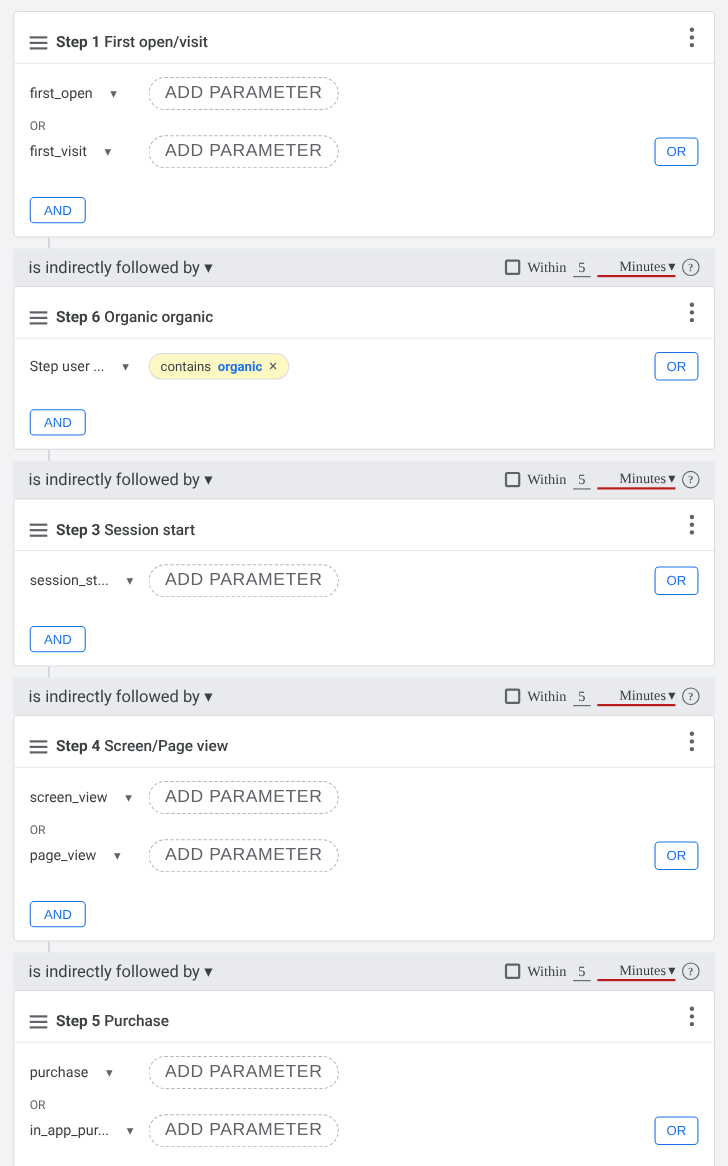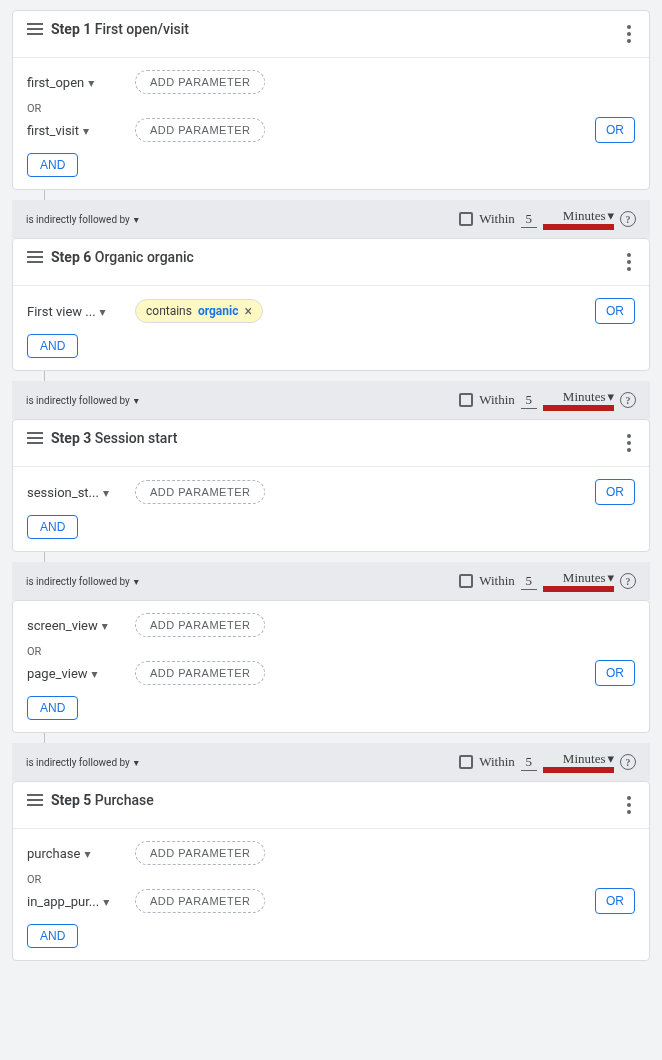--- a/index.html
+++ b/index.html
@@ -22,21 +22,21 @@
     
     .step-card {
       background: #fff;
       border: 1px solid #dadce0;
       border-radius: 4px;
       margin-bottom: 0;
     }
 
     .step-header {
       display: flex;
-      align-items: flex-start;
+      align-items: flex-end;
       justify-content: space-between;
       padding: 10px 14px 10px 14px;
       border-bottom: 1px solid #e8eaed;
     }
 
     .step-header-left {
       display: flex;
       align-items: center;
       gap: 8px;
     }
@@ -86,41 +86,41 @@
 
     .event-row {
       display: flex;
       align-items: center;
       margin-bottom: 6px;
       gap: 8px;
     }
 
     .event-dropdown {
       display: flex;
-      align-items: flex-end;
-      gap: 4px;
+      align-items: flex-start;
+      gap: 16px;
       min-width: 100px;
       color: #3c4043;
       font-size: 13px;
       cursor: pointer;
       white-space: nowrap;
     }
 
     .event-dropdown .chevron {
       color: #5f6368;
       font-size: 12px;
     }
 
     .add-param-btn {
       border: 1.5px dashed #adb5bd;
       border-radius: 20px;
       padding: 5px 14px;
       background: transparent;
       color: #5f6368;
-      font-size: 11px;
+      font-size: 16px;
       font-weight: 500;
       letter-spacing: 0.5px;
       cursor: pointer;
       text-transform: uppercase;
       white-space: nowrap;
     }
 
     .or-label {
       font-size: 11px;
       color: #5f6368;
@@ -146,35 +146,35 @@
 
     .and-btn {
       border: 1px solid #1a73e8;
       border-radius: 4px;
       padding: 4px 12px;
       background: transparent;
       color: #1a73e8;
       font-size: 12px;
       font-weight: 500;
       cursor: pointer;
-      margin-top: 4px;
+      margin-top: 20px;
       margin-bottom: 4px;
     }
 
     .connector-row {
       display: flex;
       align-items: center;
       background: #e8eaed;
       padding: 8px 14px;
       width: 100%;
       gap: 8px;
     }
 
     .connector-dropdown {
-      font-size: 10px;
+      font-size: 15px;
       color: #3c4043;
       display: flex;
       align-items: center;
       gap: 4px;
       cursor: pointer;
     }
 
     .within-section {
       margin-left: auto;
       display: flex;
@@ -201,21 +201,21 @@
       min-width: 16px;
       text-align: center;
     }
 
     .within-unit {
       display: flex;
       gap: 2px;
       color: #3c4043;
       cursor: pointer;
       font-size: 13px;
-      border-bottom: 6px solid #b91c1c;
+      border-bottom: 2px solid #b91c1c;
       padding-left: 20px;
     }
 
     .help-icon {
       width: 16px;
       height: 16px;
       border: 1.5px solid #5f6368;
       border-radius: 50%;
       display: flex;
       align-items: center;
@@ -344,21 +344,21 @@
       <div class="menu-icon">
         <span></span>
           <span></span>
           <span></span>
       </div>
     </div>
     <div class="step-body">
       <div class="event-rows-group">
         <div class="event-row">
           <div class="event-dropdown">
-            <span>First view ...</span>
+            <span>Step user ...</span>
             <span class="chevron">▾</span>
           </div>
           <div class="chip">
             <span>contains</span>
             <span class="chip-keyword">organic</span>
             <span class="chip-close">×</span>
           </div>
           <span class="spacer"></span>
           <button class="or-btn">OR</button>
         </div>
@@ -431,20 +431,37 @@
       <span class="within-number">5</span>
       <span class="within-unit">
         <span>Minutes</span>
         <span>▾</span>
       </span>
       <div class="help-icon">?</div>
     </div>
   </div>
 
   <div class="step-card">
+    <div class="step-header">
+      <div class="step-header-left">
+        <div class="hamburger-icon">
+          <span></span>
+            <span></span>
+            <span></span>
+        </div>
+        <span class="step-title">
+          <span class="step-number">Step 4</span>&nbsp;<span>Screen/Page view</span>
+        </span>
+      </div>
+      <div class="menu-icon">
+        <span></span>
+          <span></span>
+          <span></span>
+      </div>
+    </div>
     <div class="step-body">
       <div class="event-rows-group">
         <div class="event-row">
           <div class="event-dropdown">
             <span>screen_view</span>
             <span class="chevron">▾</span>
           </div>
           <button class="add-param-btn">ADD PARAMETER</button>
           <span class="spacer"></span>
         </div>

